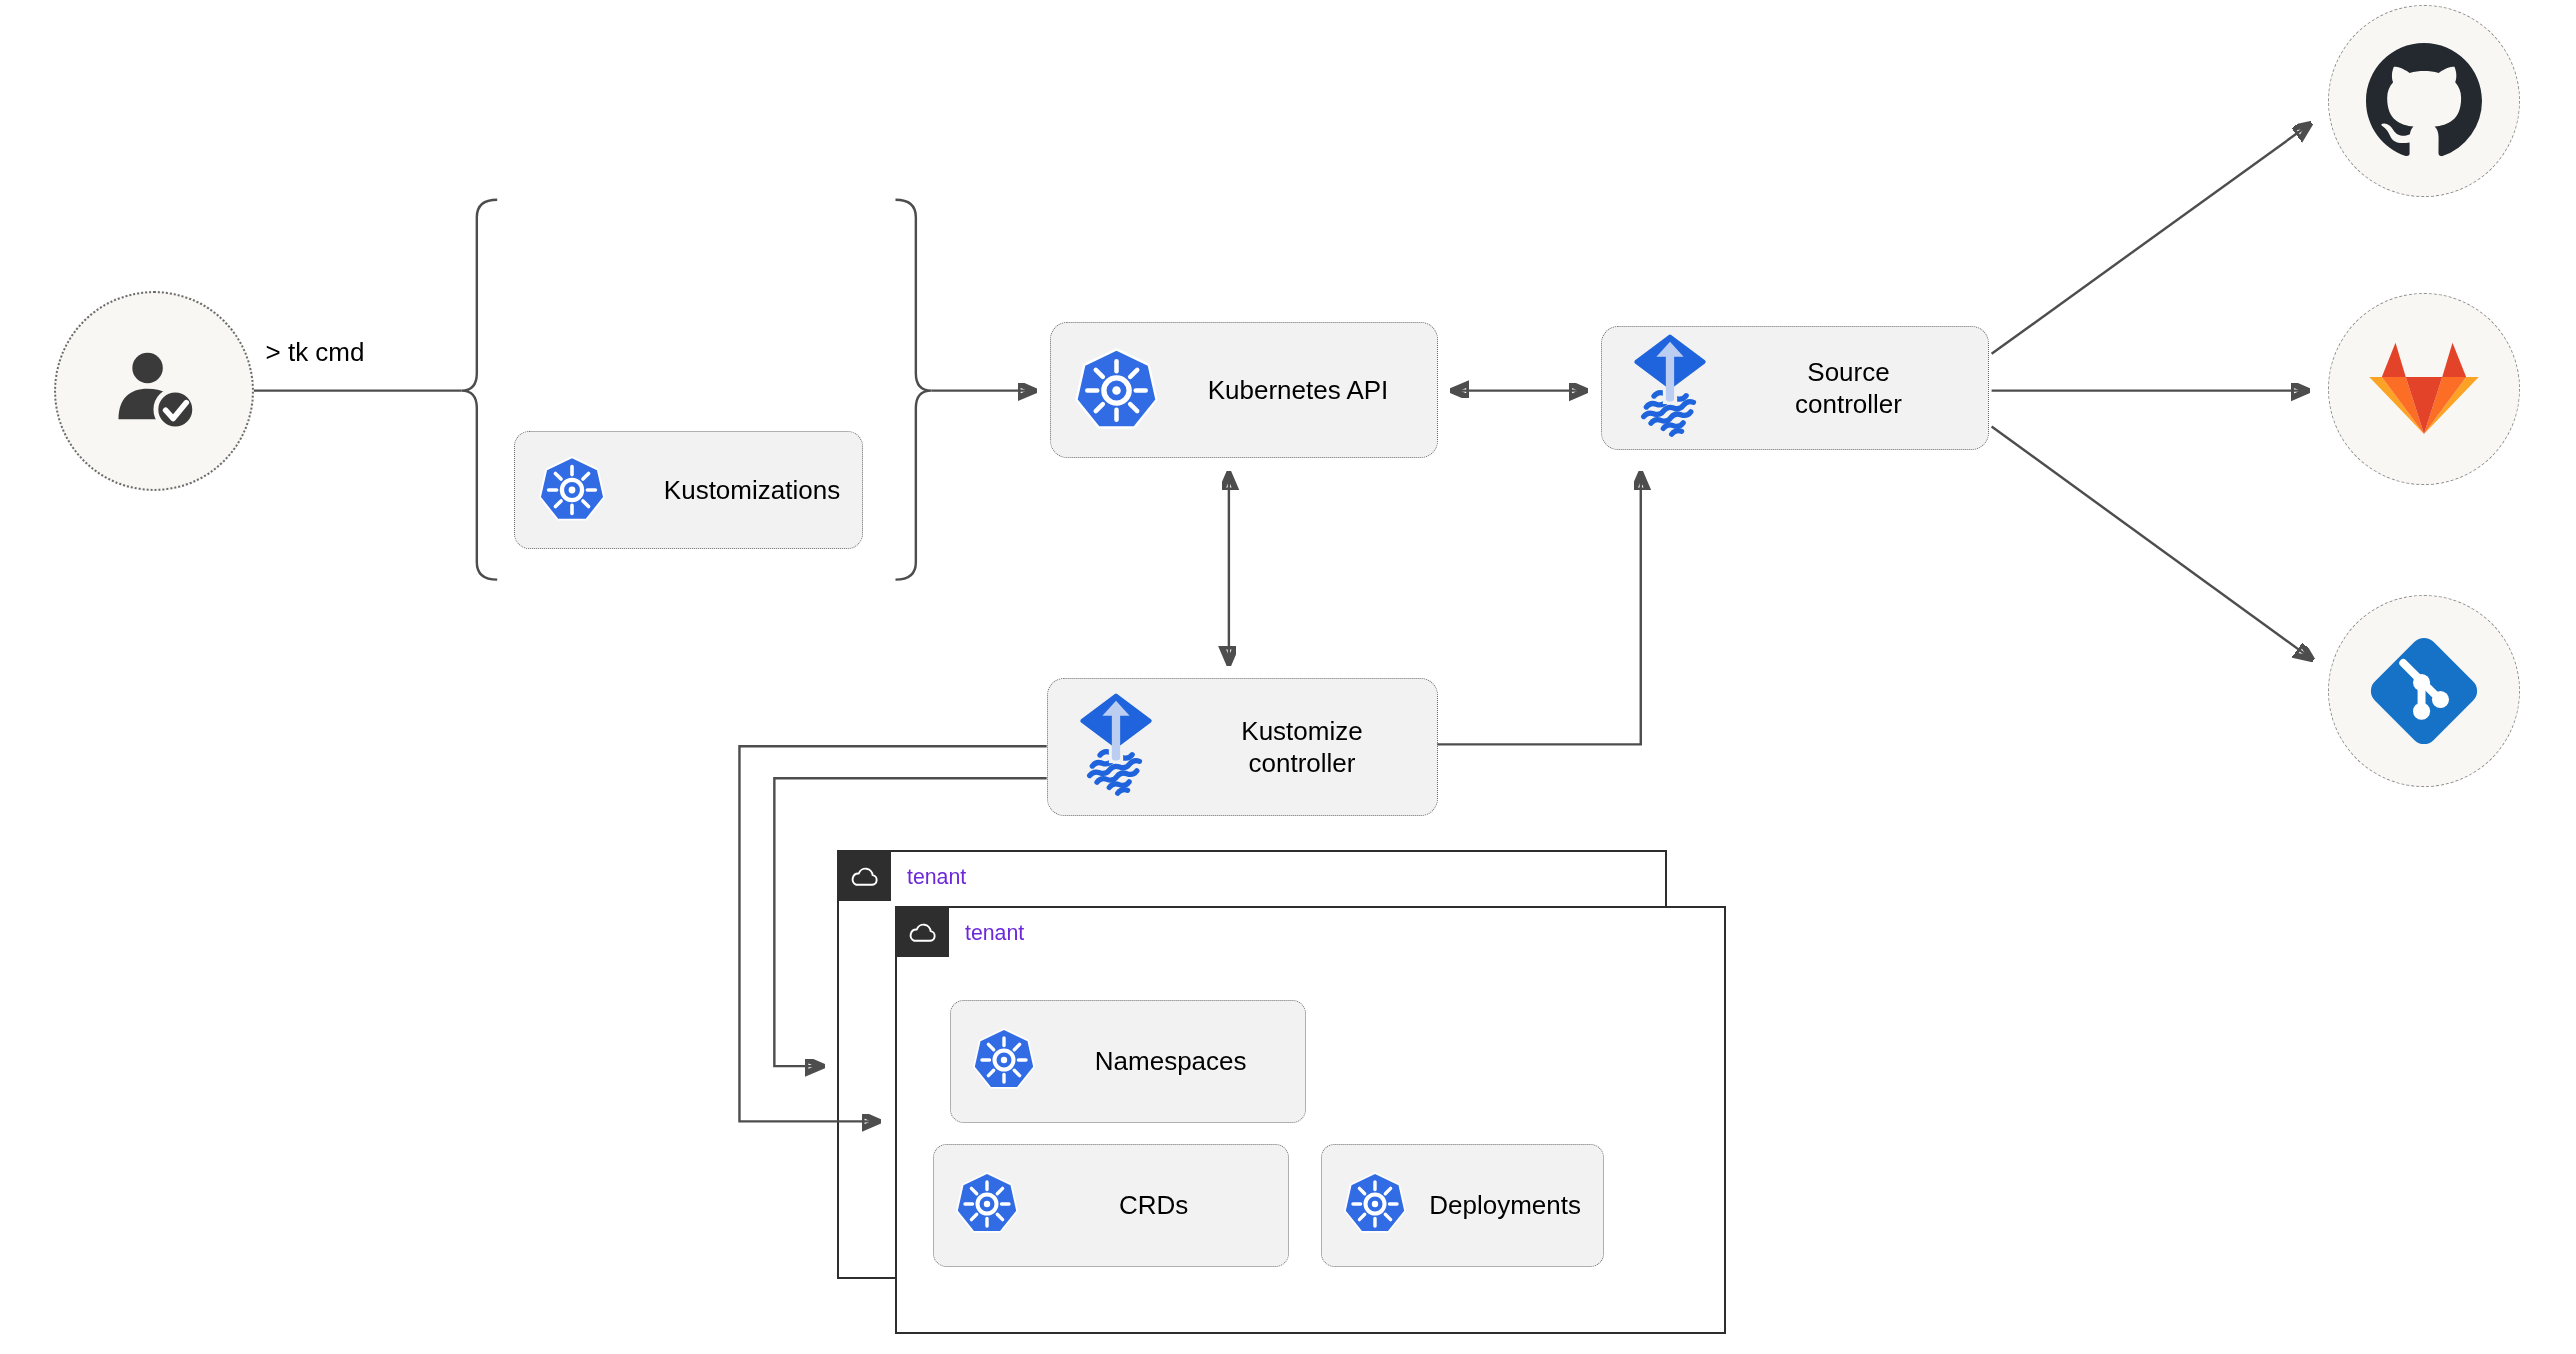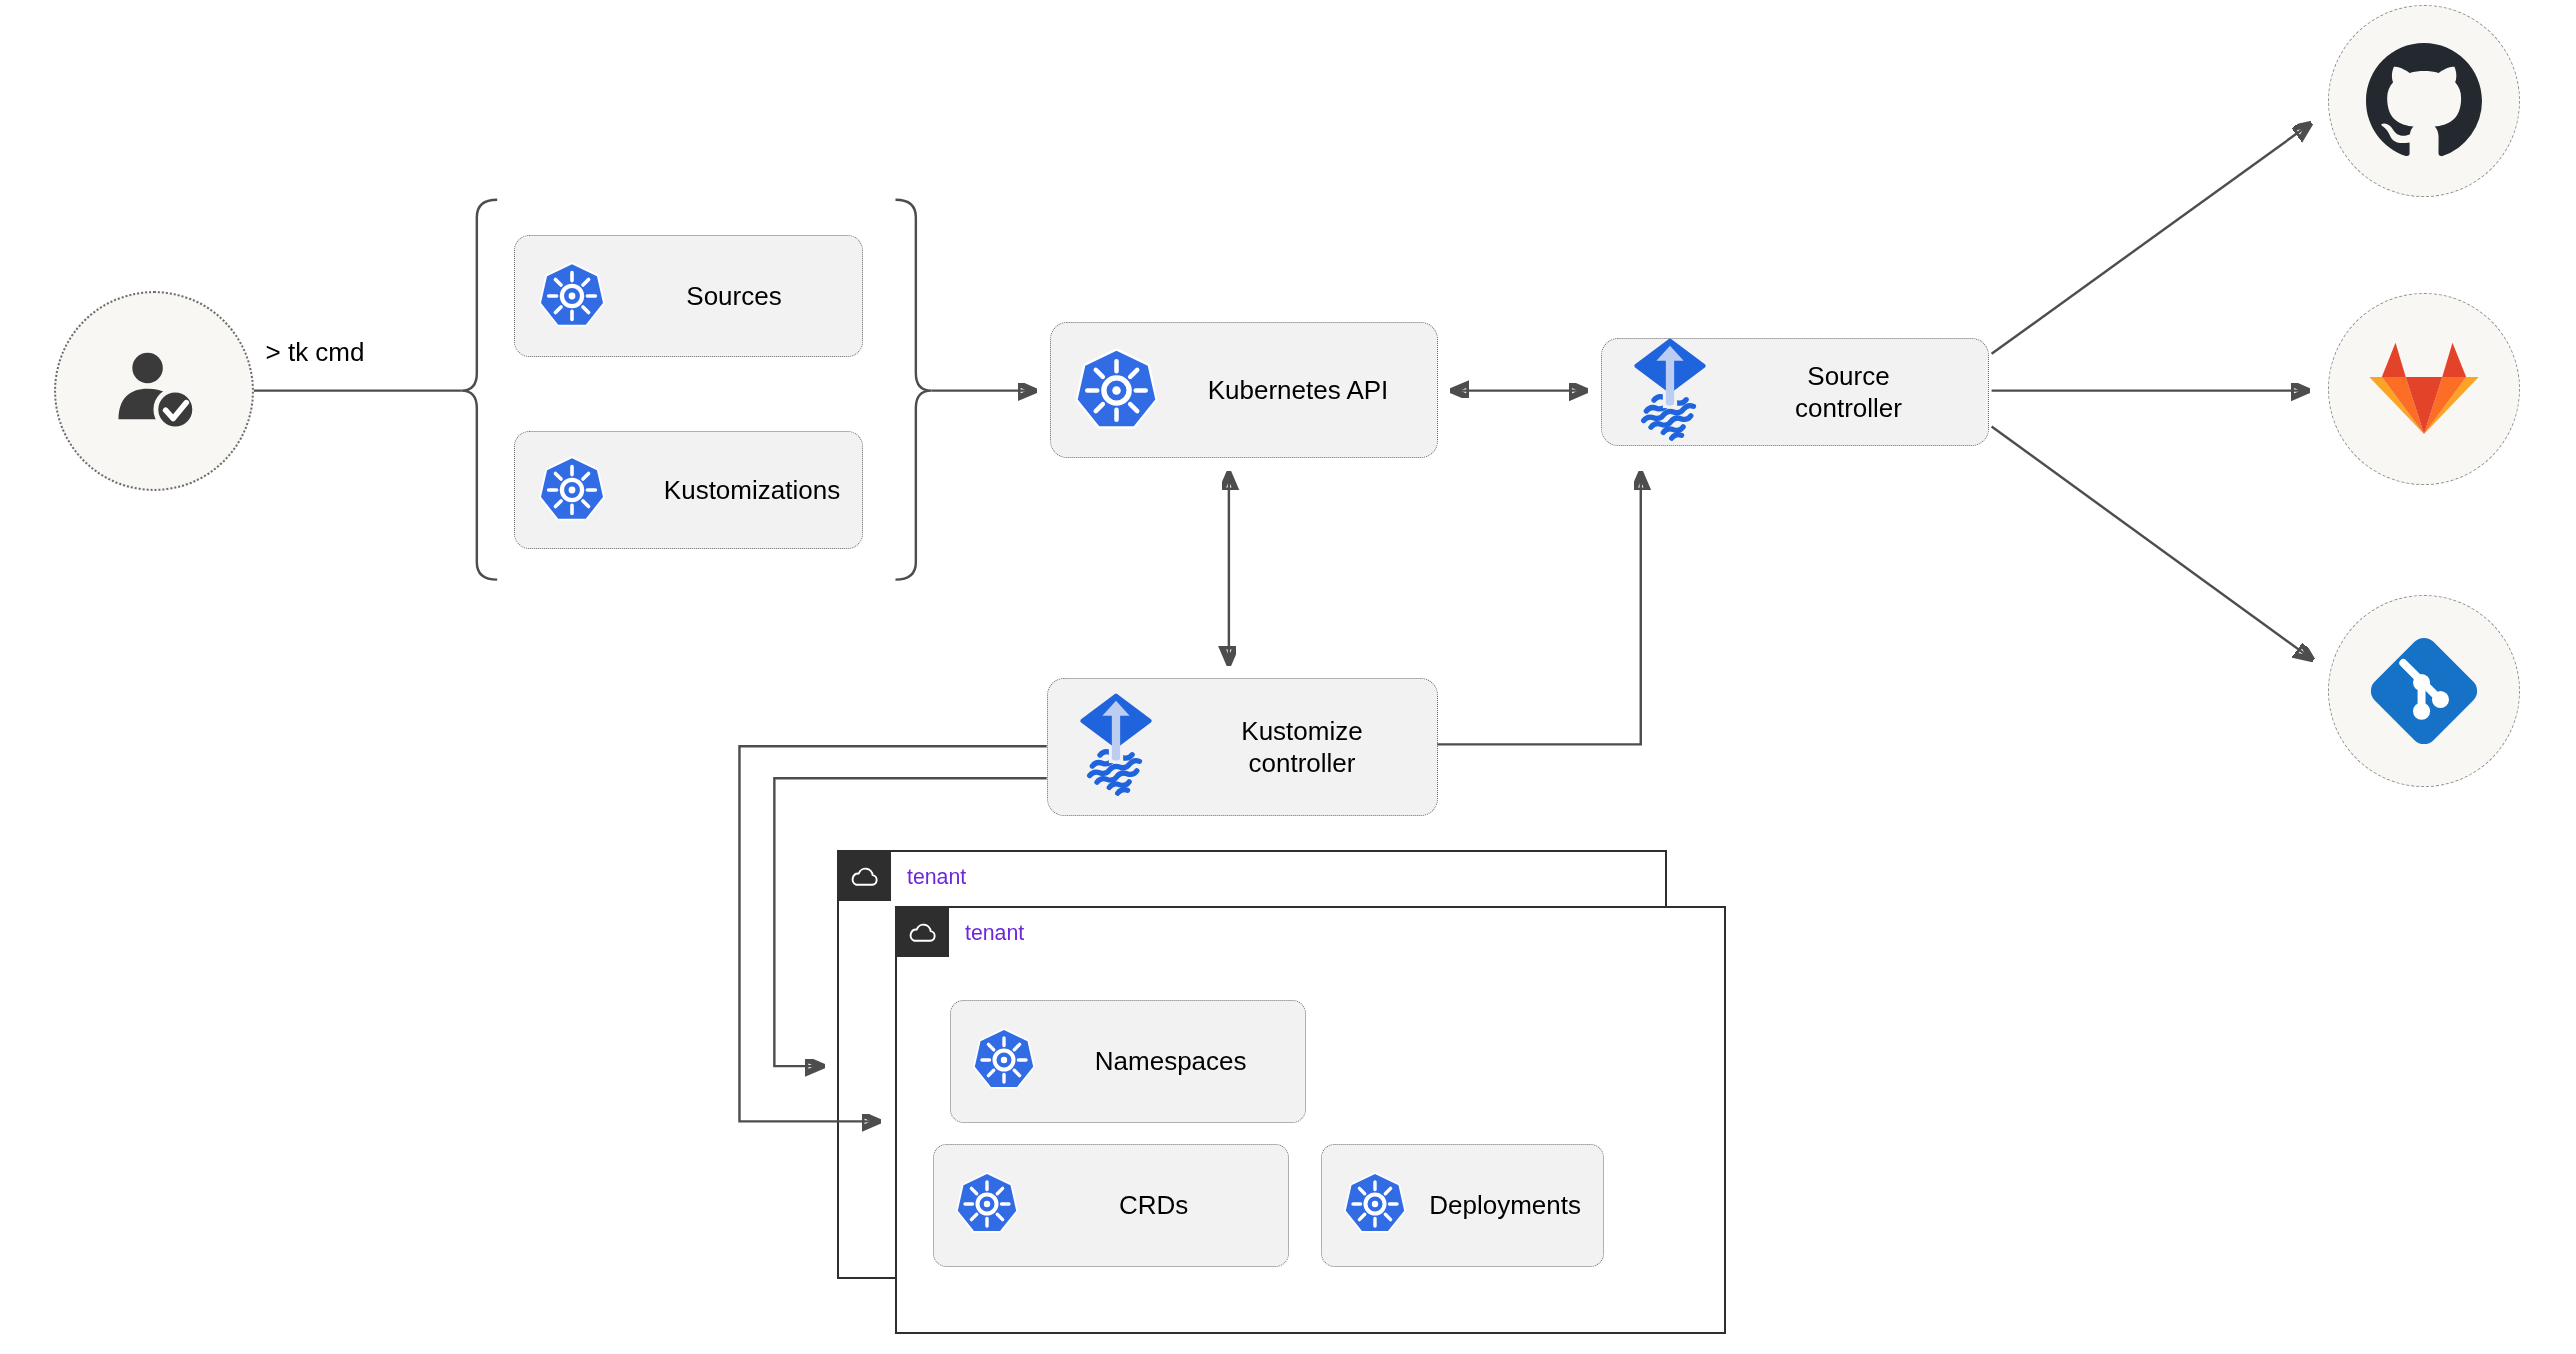--- a/index.html
+++ b/index.html
@@ -126,48 +126,40 @@
     <svg width="97" height="89" viewBox="0 0 70 64">
       <circle cx="30" cy="15" r="11" fill="var(--icon-dark)"></circle>
       <path d="M9,52 C9,37 17,30 30,30 C41,30 47,34 50,40 L50,52 Z" fill="var(--icon-dark)"></path>
       <circle cx="50" cy="45" r="14" fill="var(--icon-dark)" stroke="var(--circle-fill)" stroke-width="3.5"></circle>
       <path d="M43,45.5 L48.5,51.5 L58,40" stroke="#fff" stroke-width="4" fill="none" stroke-linecap="round" stroke-linejoin="round"></path>
     </svg>
   </div>
 
   <div class="cli-label">&gt; tk cmd</div>
 
-  <div class="node" style="left:514px;top:235px;width:349px;height:122px;border-radius:15.5px;">
-    <span class="icon-wrap" style="margin-left:23px;">
-      <svg width="68" height="68" viewBox="0 0 64 64">
-          <use href="#sym-k8s"></use>
-        </svg>
-    </span>
-    <span class="lbl">Sources</span>
-  </div>
 
   <div class="node" style="left:514px;top:431px;width:349px;height:118px;border-radius:15.5px;gap:36px;">
     <span class="icon-wrap" style="margin-left:23px;">
       <svg width="68" height="68" viewBox="0 0 64 64">
           <use href="#sym-k8s"></use>
         </svg>
     </span>
     <span class="lbl">Kustomizations</span>
   </div>
 
   <div class="node" style="left:1050px;top:322px;width:388px;height:136px;">
     <span class="icon-wrap" style="margin-left:23px;">
       <svg width="85" height="85" viewBox="0 0 64 64">
           <use href="#sym-k8s"></use>
         </svg>
     </span>
     <span class="lbl">Kubernetes API</span>
   </div>
 
-  <div class="node" style="left:1601px;top:338px;width:388px;height:108px;">
+  <div class="node" style="left:1601px;top:326px;width:388px;height:124px;">
     <span class="icon-wrap" style="margin-left:29px;">
       <svg width="78" height="109" viewBox="0 0 60 84">
           <use href="#sym-flux"></use>
         </svg>
     </span>
     <span class="lbl" style="max-width:194px;margin:0 auto;">Source controller</span>
   </div>
 
   <div class="node" style="left:1047px;top:678px;width:391px;height:138px;gap:12px;">
     <span class="icon-wrap" style="margin-left:29px;">

